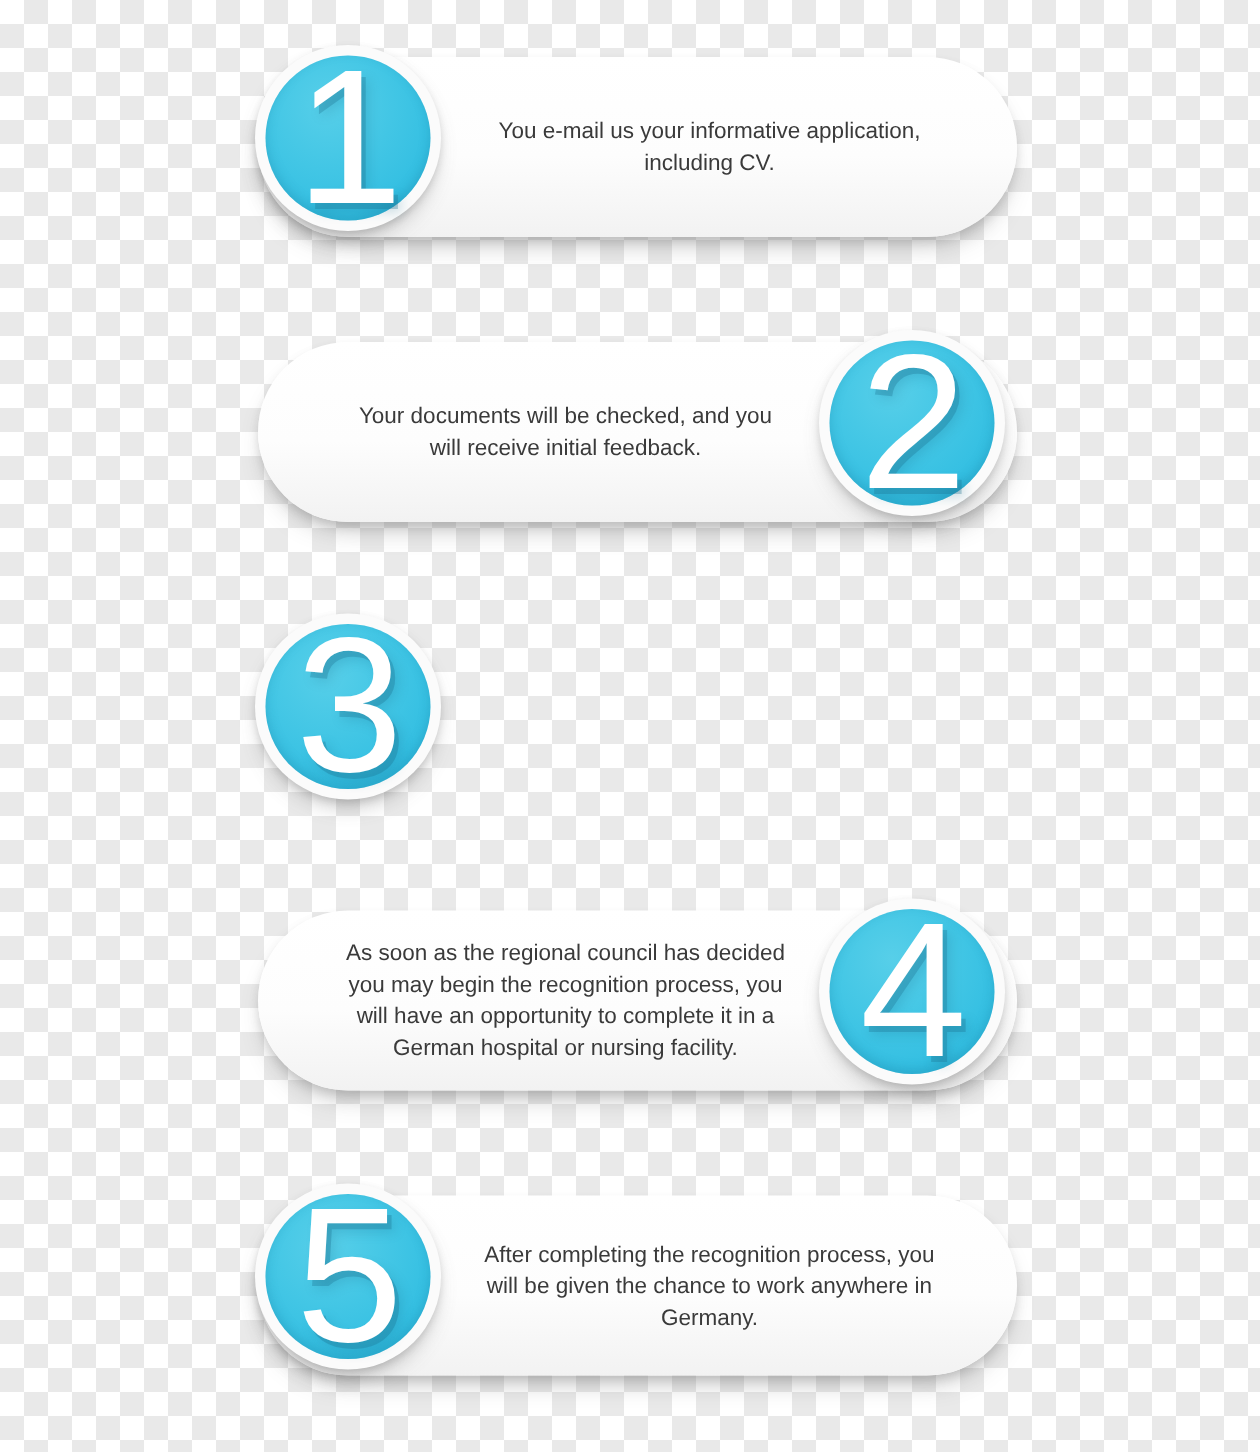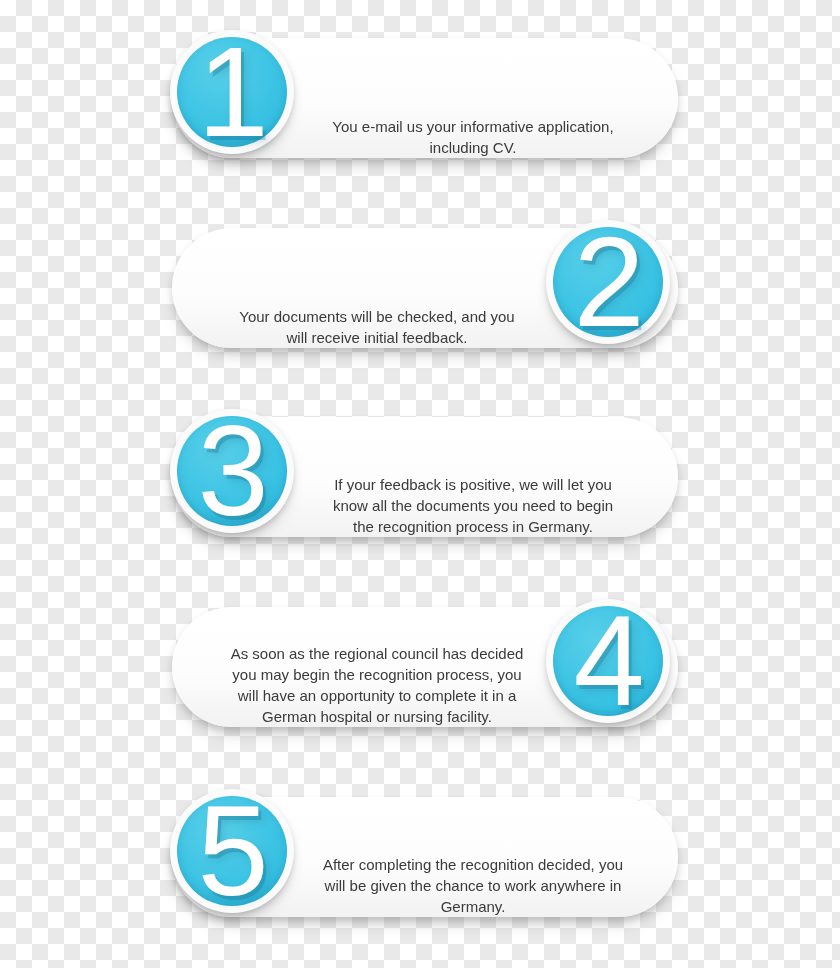--- a/index.html
+++ b/index.html
@@ -42,21 +42,21 @@
     top: 8px;
     width: 506px;
     height: 120px;
     border-radius: 60px;
     background: linear-gradient(180deg, #ffffff 0%, #fdfdfd 55%, #f2f2f2 100%);
     box-shadow:
       0 10px 16px -6px rgba(90, 90, 90, 0.40),
       0 3px 6px rgba(120, 120, 120, 0.18);
     box-sizing: border-box;
     display: flex;
-    align-items: flex-end;
+    align-items: center;
   }
 
   .step.left .card  { left: 172px; }
   .step.right .card { left: 172px; }
 
   
   .card-text {
     font-size: 15px;
     line-height: 21px;
     color: #3a3a3a;
@@ -150,25 +150,20 @@
 will receive initial feedback.</div>
     </div>
     <div class="badge">
       <div class="disc">
         <span class="numeral">2</span>
       </div>
     </div>
   </div>
 
   <div class="step left" style="top: 409px;">
-    <div class="card">
-      <div class="card-text">If your feedback is positive, we will let you
-know all the documents you need to begin
-the recognition process in Germany.</div>
-    </div>
     <div class="badge">
       <div class="disc">
         <span class="numeral">3</span>
       </div>
     </div>
   </div>
 
   <div class="step right" style="top: 599px;">
     <div class="card">
       <div class="card-text">As soon as the regional council has decided
@@ -178,21 +173,21 @@
     </div>
     <div class="badge">
       <div class="disc">
         <span class="numeral">4</span>
       </div>
     </div>
   </div>
 
   <div class="step left" style="top: 789px;">
     <div class="card">
-      <div class="card-text">After completing the recognition decided, you
+      <div class="card-text">After completing the recognition process, you
 will be given the chance to work anywhere in
 Germany.</div>
     </div>
     <div class="badge">
       <div class="disc">
         <span class="numeral">5</span>
       </div>
     </div>
   </div>
 

